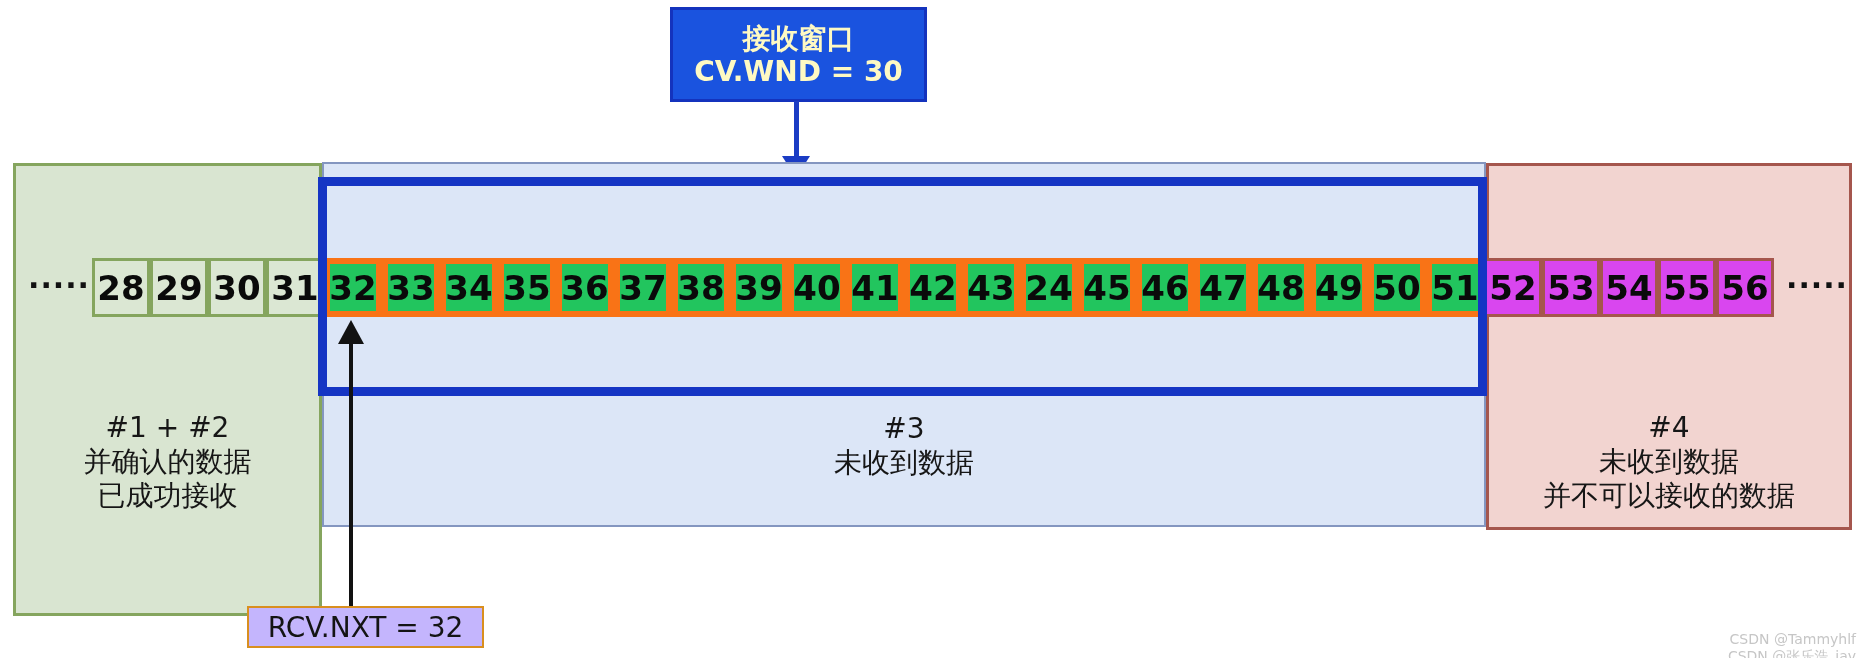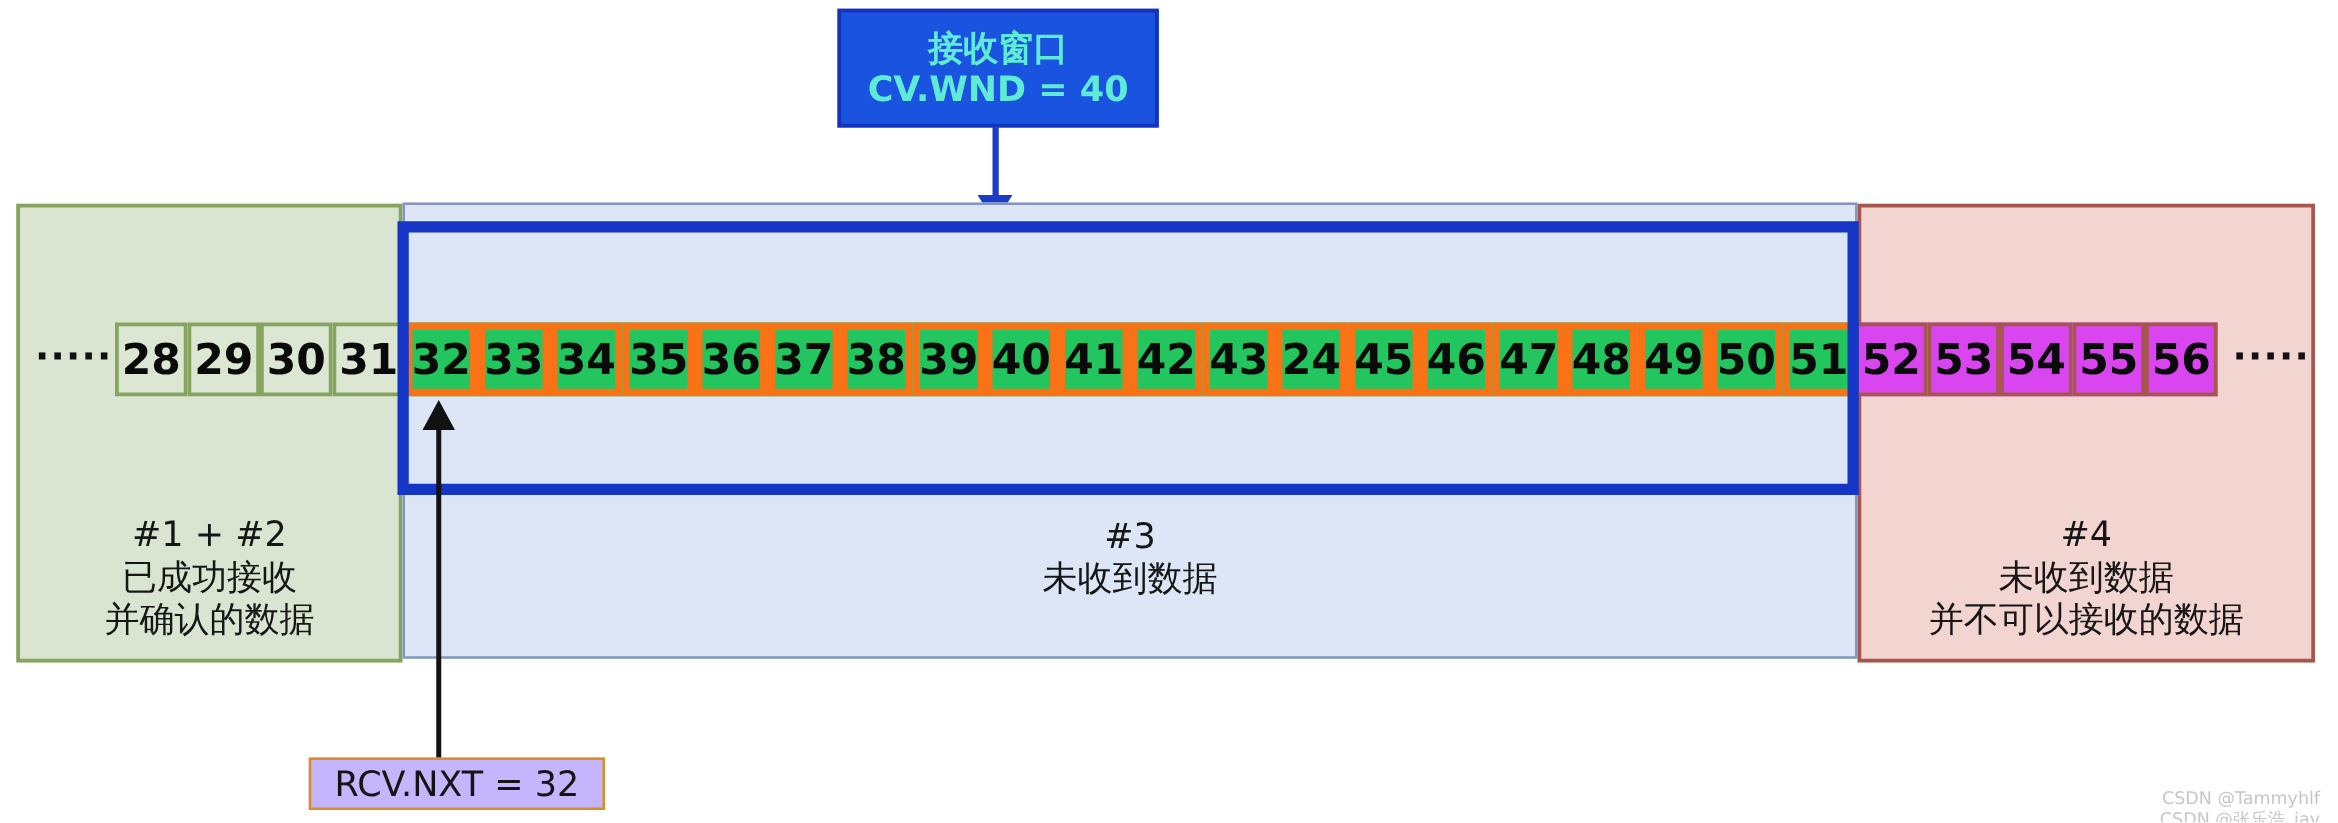--- a/index.html
+++ b/index.html
@@ -3,32 +3,32 @@
 <meta charset="utf-8">
 <style>
   html,body{margin:0;padding:0;background:#fff;}
   .canvas{
     position:relative;width:1870px;height:658px;background:#ffffff;
     overflow:hidden;font-family:"DejaVu Sans","Liberation Sans",sans-serif;color:#111;
   }
   
   .title-box{
     position:absolute;left:670px;top:7px;width:257px;height:95px;box-sizing:border-box;
-    background:#1a53df;border:3px solid #1433bd;color:#5eead4;
+    background:#1a53df;border:3px solid #1433bd;color:#fef9c3;
     display:flex;flex-direction:column;justify-content:center;align-items:center;
     font-size:28px;font-weight:600;line-height:33px;text-align:center;
   }
   .arrow-line-blue{position:absolute;left:794px;top:101px;width:5px;height:58px;background:#1b3cc4;}
   .arrow-head-blue{
     position:absolute;left:782px;top:156px;width:0;height:0;
     border-left:14px solid transparent;border-right:14px solid transparent;border-top:22px solid #1b3cc4;
   }
   
   .region{position:absolute;box-sizing:border-box;}
-  .region-green{left:13px;top:163px;width:309px;height:367px;background:#d9e5d1;border:3px solid #85a55e;}
+  .region-green{left:13px;top:163px;width:309px;height:453px;background:#d9e5d1;border:3px solid #85a55e;}
   .region-blue{left:322px;top:162px;width:1164px;height:365px;background:#dce6f7;border:2px solid #8496c0;}
   .region-red{left:1486px;top:163px;width:366px;height:367px;background:#f2d4d0;border:3px solid #a5564d;}
   .region-label{
     position:absolute;left:0;right:0;text-align:center;
     font-size:28px;line-height:34px;color:#161616;
   }
   .region-green .region-label{top:245px;}
   .region-blue .region-label{top:248px;}
   .region-red .region-label{top:245px;}
   
@@ -69,30 +69,30 @@
     font-size:14px;line-height:17px;color:#c6c6c6;z-index:8;white-space:nowrap;
   }
 </style>
 </head>
 <body>
 
 <div class="canvas">
 
   <div class="title-box">
     <div>接收窗口</div>
-    <div>CV.WND = 40</div>
+    <div>CV.WND = 30</div>
   </div>
   <div class="arrow-line-blue"></div>
   <div class="arrow-head-blue"></div>
 
   <div class="region region-green">
     <div class="region-label">
       <div>#1 + #2</div>
+      <div>并确认的数据</div>
       <div>已成功接收</div>
-      <div>并确认的数据</div>
     </div>
   </div>
 
   <div class="region region-blue">
     <div class="region-label">
       <div>#3</div>
       <div>未收到数据</div>
     </div>
   </div>
 

